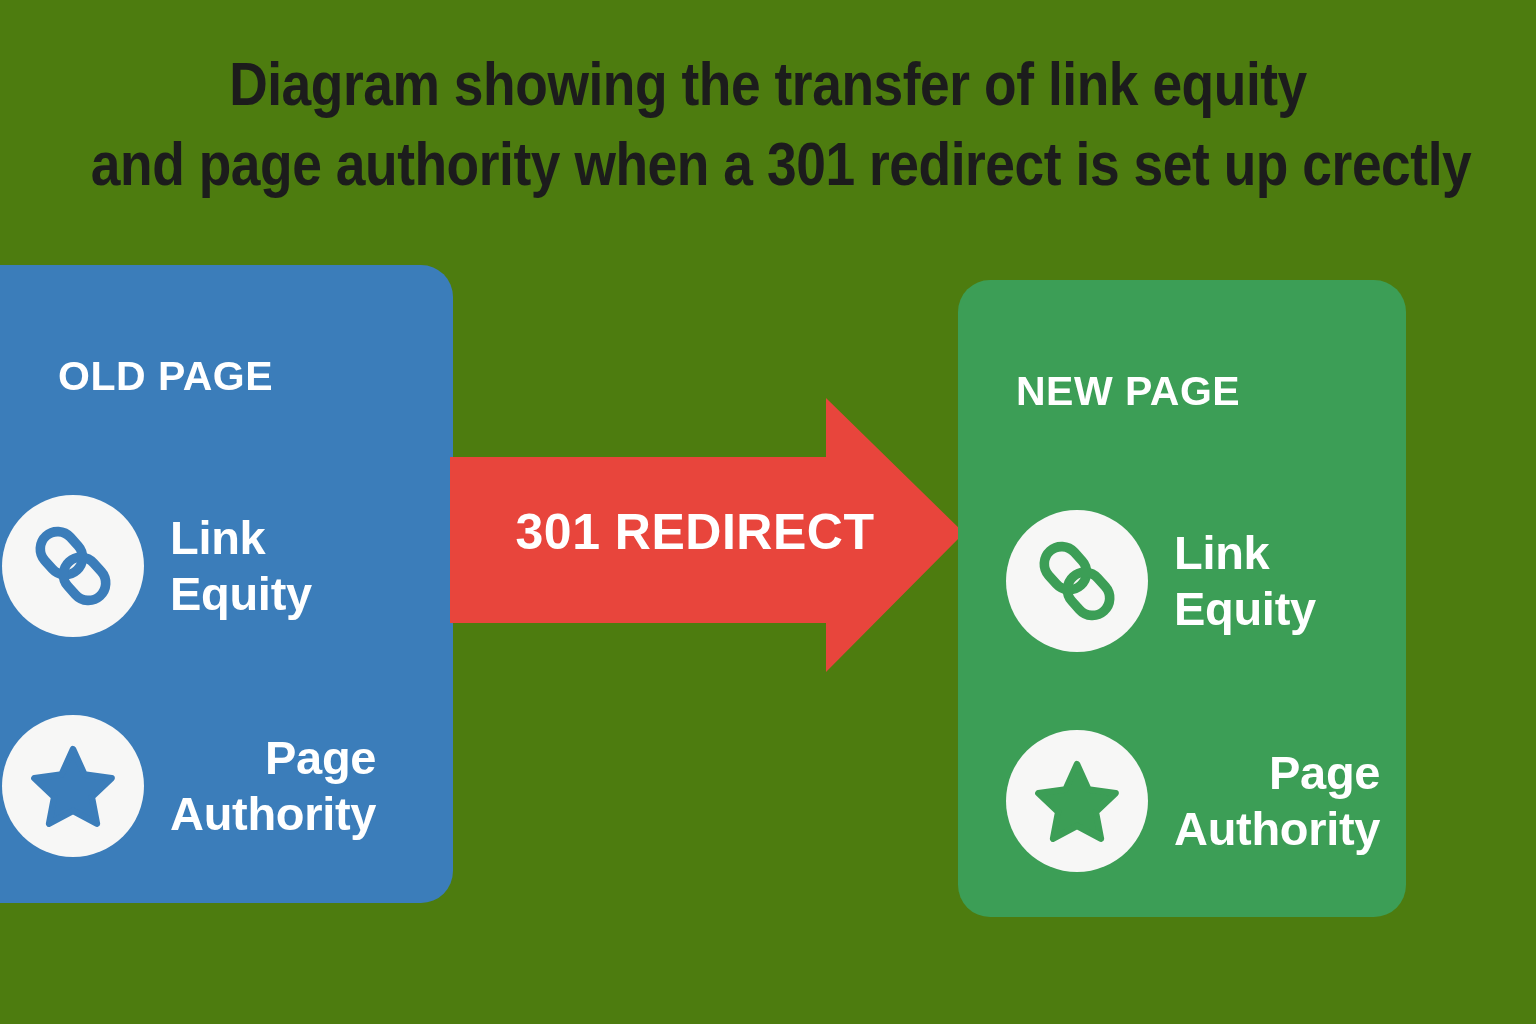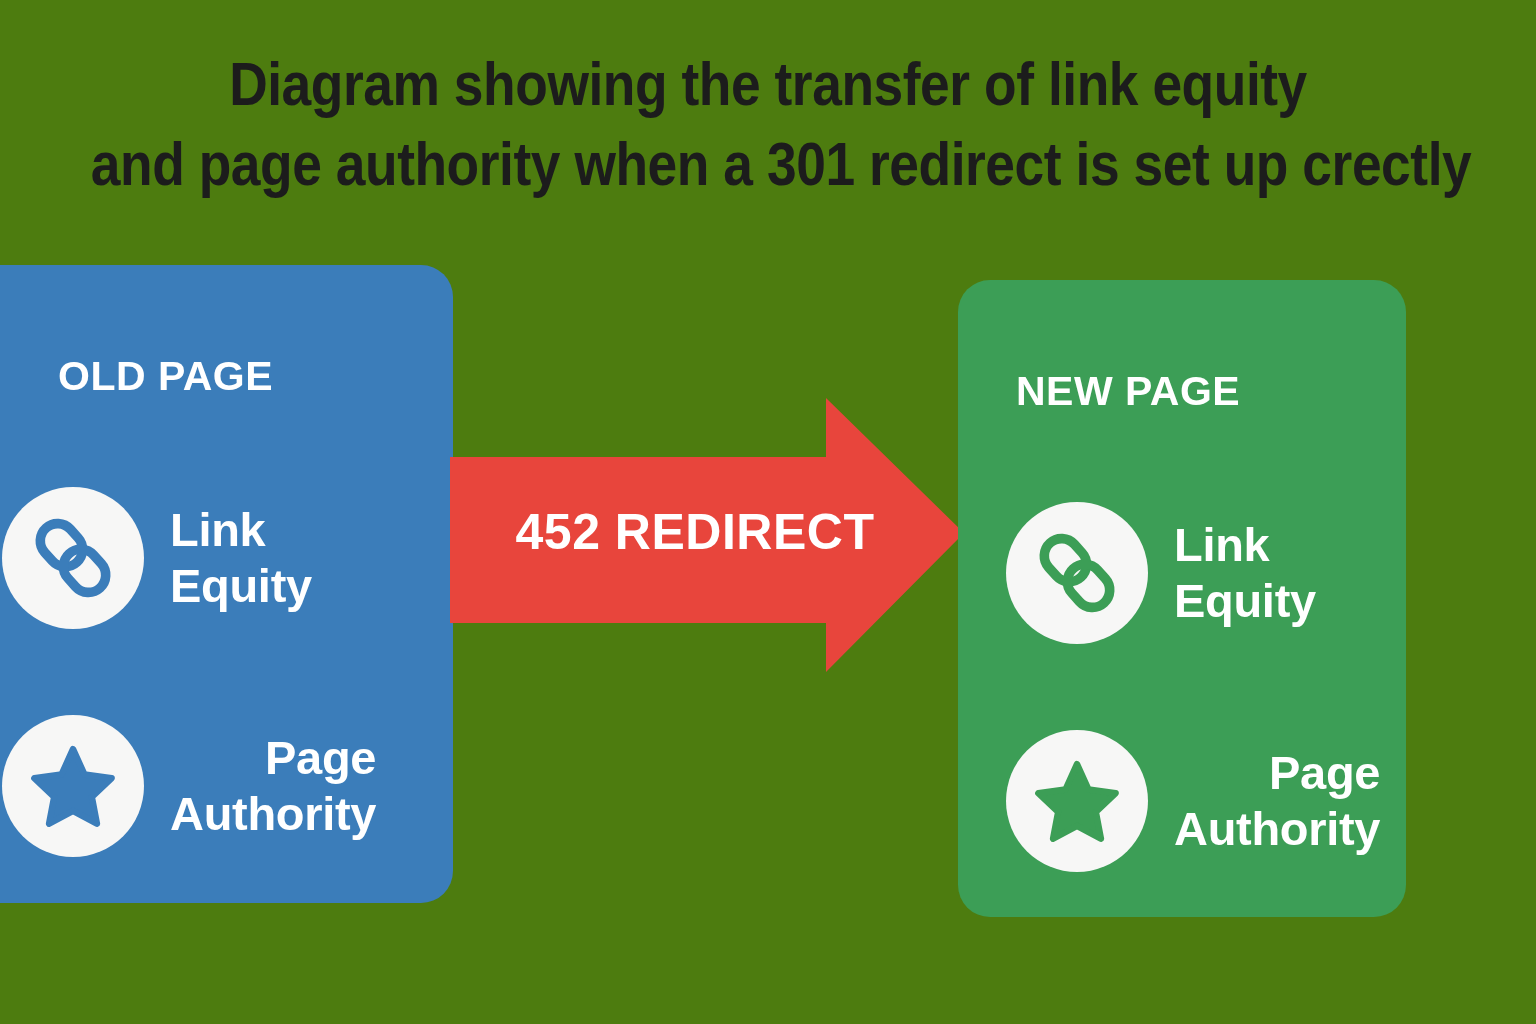--- a/index.html
+++ b/index.html
@@ -79,21 +79,21 @@
 
   
   .metric-row {
     position: absolute;
     display: flex;
     align-items: center;
     gap: 26px;
   }
   #old-page-box .metric-row { left: 44px; }
   #new-page-box .metric-row { left: 48px; }
-  .metric-row.row-link { top: 222px; }
+  .metric-row.row-link { top: 230px; }
   .metric-row.row-authority { top: 450px; text-align: right; }
 
   .icon-circle {
     width: 142px;
     height: 142px;
     border-radius: 50%;
     background: #f7f7f6;
     flex: 0 0 142px;
     display: flex;
     align-items: center;
@@ -174,21 +174,21 @@
 Authority</div>
     </div>
 
   </div>
 
   <div id="redirect-arrow">
     <svg viewBox="0 0 516 288" aria-hidden="true">
       <path d="M0 65 L376 65 L376 6 L514 141 L376 280 L376 231 L0 231 Z" fill="#e8453c"></path>
     </svg>
   </div>
-  <div id="arrow-label">452 REDIRECT</div>
+  <div id="arrow-label">301 REDIRECT</div>
 
   <div id="new-page-box" class="page-box">
 
     <div class="box-title">NEW PAGE</div>
 
     <div class="metric-row row-link">
       <div class="icon-circle">
         <svg viewBox="0 0 100 100" width="96" height="96" aria-hidden="true">
           <g transform="rotate(-42 50 50)" fill="none" stroke="#3c9e56" stroke-width="10" stroke-linecap="round">
             <rect x="32" y="8" width="36" height="48" rx="18" ry="18"></rect>

